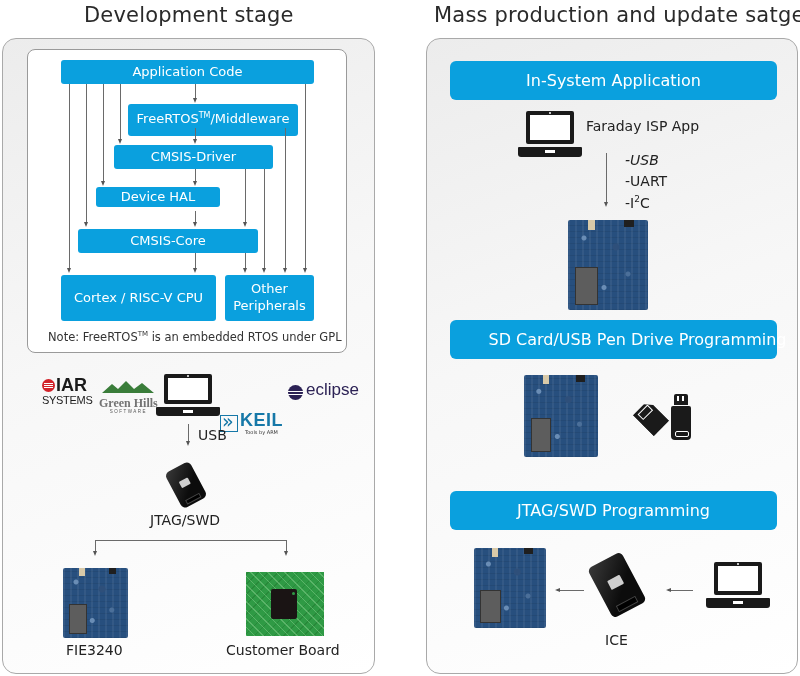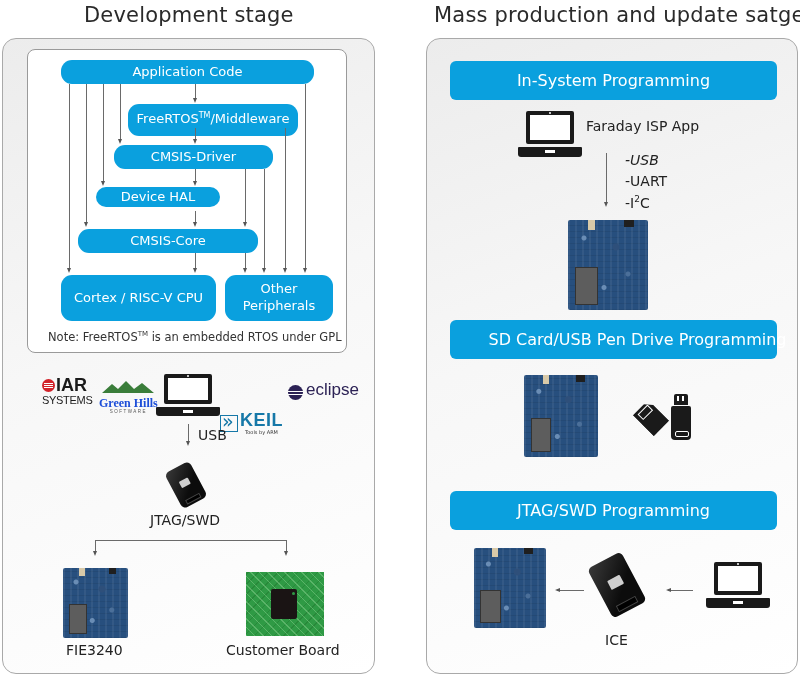--- a/index.html
+++ b/index.html
@@ -7,21 +7,21 @@
   body { position: relative; font-family: "DejaVu Sans", "Liberation Sans", sans-serif; color: #222; }
 
   .stage-title { position: absolute; font-size: 21px; color: #2a2a2a; letter-spacing: 0.2px; white-space: nowrap; }
   .panel {
     position: absolute; border: 1px solid #a9a9a9; border-radius: 14px;
     background: linear-gradient(160deg, #ececec 0%, #f7f7f7 45%, #ffffff 100%);
   }
   .inner-panel { position: absolute; background: #ffffff; border: 1px solid #9a9a9a; border-radius: 8px; }
 
   .bbox {
-    position: absolute; background: #0aa0de; color: #ffffff; border-radius: 11px;
+    position: absolute; background: #0aa0de; color: #ffffff; border-radius: 3px;
     display: flex; align-items: center; justify-content: center; text-align: center;
     font-size: 13px; line-height: 1.3; white-space: nowrap;
   }
   .bbox sup { font-size: 8px; }
   .hbar {
     position: absolute; background: #0aa0de; color: #fff; border-radius: 6px;
     display: flex; align-items: center; justify-content: center; font-size: 16px; white-space: nowrap;
   }
 
   .vline { position: absolute; width: 1px; background: #6a6a6a; }
@@ -74,21 +74,21 @@
   }
   .ice .lbl { position: absolute; left: 32%; top: 35%; width: 36%; height: 18%; background: #cfcfcf; border-radius: 1px; }
   .ice .port { position: absolute; left: 20%; bottom: 6%; width: 60%; height: 12%; background: #000; border: 1px solid #444; }
 
   
   .logo { position: absolute; white-space: nowrap; }
   .iar-top { display: flex; align-items: center; font-family: "Liberation Sans", sans-serif; font-weight: bold; font-size: 18px; color: #1b1b1b; line-height: 1; }
   .iar-dot { width: 13px; height: 13px; border-radius: 50%; background: #d2232a; margin-right: 1px; position: relative; }
   .iar-dot::after { content: ""; position: absolute; left: 2px; right: 2px; top: 4px; height: 1px; background: #fff; box-shadow: 0 2px 0 #fff, 0 4px 0 #fff; }
   .iar-bottom { font-family: "Liberation Sans", sans-serif; font-size: 11px; letter-spacing: -0.3px; color: #1b1b1b; line-height: 1; margin-top: 1px; }
-  .gh-text { font-family: "Liberation Serif", serif; font-weight: bold; font-size: 12px; color: #1d4ed8; line-height: 1; }
+  .gh-text { font-family: "Liberation Serif", serif; font-weight: bold; font-size: 12px; color: #737373; line-height: 1; }
   .gh-sub { font-family: "Liberation Sans", sans-serif; font-size: 4.5px; letter-spacing: 1.5px; color: #555; text-align: center; }
   .keil-wrap { display: flex; align-items: center; }
   .keil-icon { width: 18px; height: 17px; border: 1.5px solid #1678a8; position: relative; margin-right: 2px; }
   .keil-icon::before { content: "\00BB"; position: absolute; left: 1px; top: -6px; font-size: 19px; color: #1678a8; }
   .keil-text { font-family: "Liberation Sans", sans-serif; font-weight: bold; font-size: 18px; color: #1678a8; line-height: 1; letter-spacing: 0.5px; }
   .keil-sub { font-size: 5px; color: #333; text-align: center; }
   .eclipse-wrap { display: flex; align-items: flex-end; }
   .eclipse-icon { width: 15px; height: 15px; border-radius: 50%; background: linear-gradient(180deg, #2c2255 0 40%, #fff 40% 48%, #2c2255 48% 60%, #fff 60% 66%, #2c2255 66%); margin-right: 3px; }
   .eclipse-text { font-family: "Liberation Sans", sans-serif; font-size: 17px; color: #2c2255; }
 
@@ -121,21 +121,21 @@
 </div>
 <div class="bbox" style="left:96px; top:187px; width:124px; height:20px;">
   <span>Device HAL</span>
 </div>
 <div class="bbox" style="left:78px; top:229px; width:180px; height:24px;">
   <span>CMSIS-Core</span>
 </div>
 <div class="bbox" style="left:61px; top:275px; width:155px; height:46px;">
   <span>Cortex / RISC-V CPU</span>
 </div>
-<div class="bbox" style="left:225px; top:275px; width:108px; height:46px; flex-direction:column;">
+<div class="bbox" style="left:225px; top:275px; width:89px; height:46px; flex-direction:column;">
   <span>Other</span>
   <span>Peripherals</span>
 </div>
 
 <div class="vline" style="left:69px; top:84px; height:185px;"></div>
 <div class="ahead-down" style="left:67px; top:268px;"></div>
 <div class="vline" style="left:86px; top:84px; height:139px;"></div>
 <div class="ahead-down" style="left:84px; top:222px;"></div>
 <div class="vline" style="left:103px; top:84px; height:98px;"></div>
 <div class="ahead-down" style="left:101px; top:181px;"></div>
@@ -227,21 +227,21 @@
 
 <div class="cust-board" style="left:246px; top:572px; width:78px; height:64px;">
   <div class="chip"></div>
 </div>
 <div class="label" style="left:226px; top:642px;">Customer Board</div>
 
 <div class="stage-title" style="left:434px; top:3px;">Mass production and update satge</div>
 
 <div class="panel" style="left:426px; top:38px; width:372px; height:636px;"></div>
 
-<div class="hbar" style="left:450px; top:61px; width:327px; height:39px;">In-System Programming</div>
+<div class="hbar" style="left:450px; top:61px; width:327px; height:39px;">In-System Application</div>
 
 <div class="laptop" style="left:518px; top:111px; width:64px; height:46px;">
   <div class="screen"></div>
     <div class="base"></div>
 </div>
 <div class="label" style="left:586px; top:118px;">Faraday ISP App</div>
 
 <div class="vline" style="left:606px; top:153px; height:50px;"></div>
 <div class="ahead-down" style="left:604px; top:202px;"></div>
 

